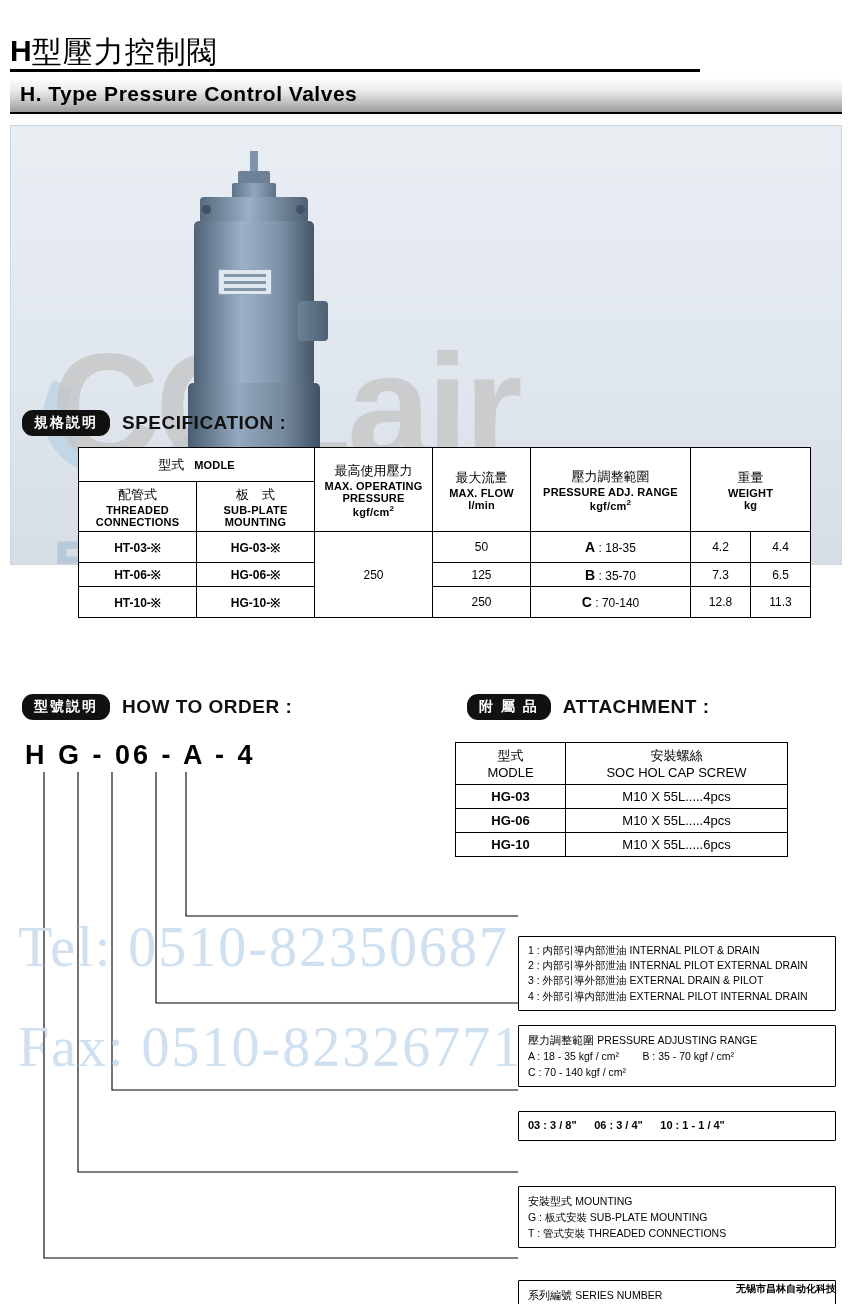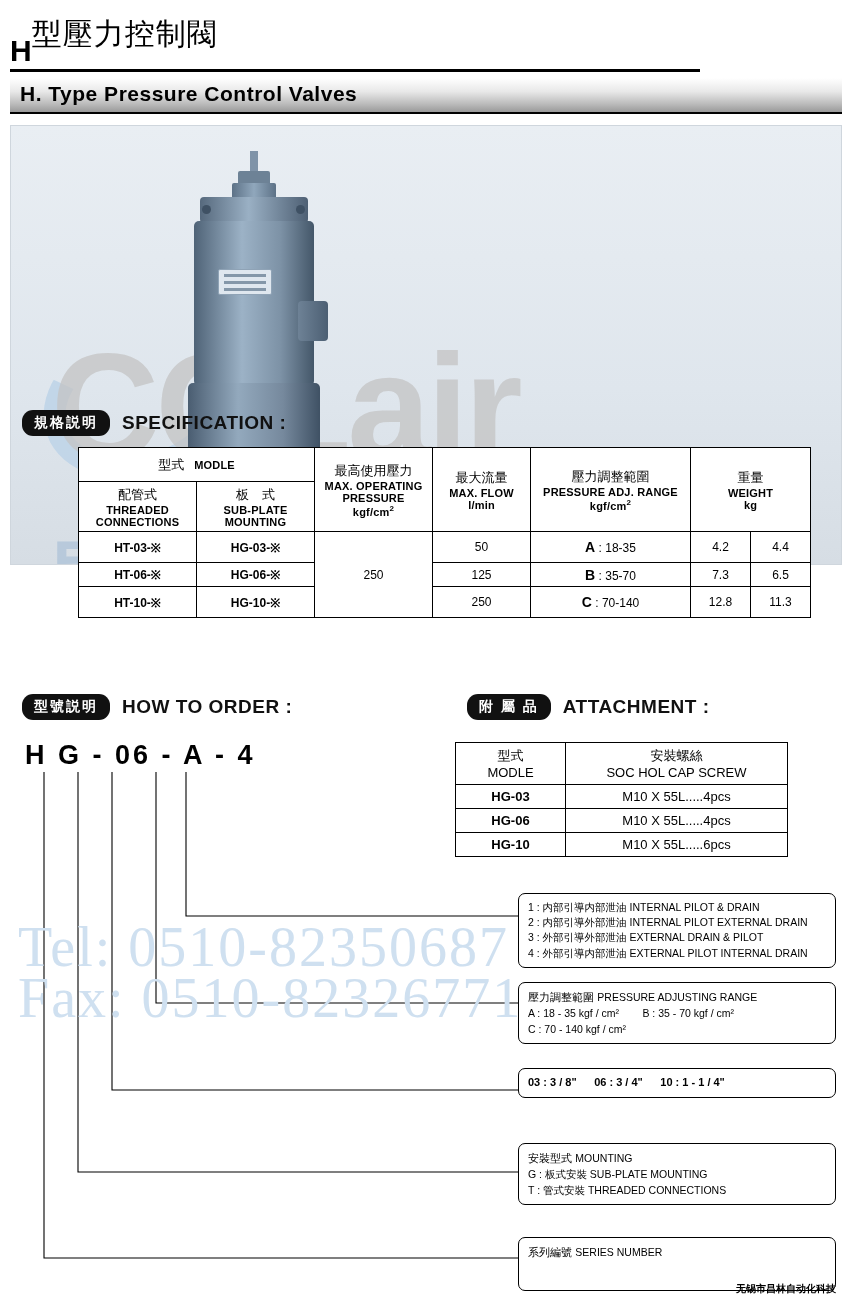--- a/index.html
+++ b/index.html
@@ -21,21 +21,21 @@
     width: 690px; height: 44px;
     border-bottom: 3px solid #000;
     display: flex; align-items: flex-end;
   }
   .hdr-cn .h-letter {
     font-size: 30px; font-weight: bold; color: #000;
     line-height: 1; padding-bottom: 3px;
   }
   .hdr-cn .h-cn {
     font-size: 30px; color: #000; line-height: 1;
-    padding-bottom: 20px; letter-spacing: 1px;
+    padding-bottom: 2px; letter-spacing: 1px;
   }
   .hdr-grad {
     position: absolute; left: 10px; top: 78px;
     width: 832px; height: 36px;
     background: linear-gradient(to bottom, #ffffff 0%, #e8e8e8 40%, #bdbdbd 75%, #9a9a9a 100%);
     border-bottom: 2px solid #000;
   }
   .hdr-en {
     position: absolute; left: 20px; top: 82px;
     font-size: 21px; font-weight: bold; color: #000;
@@ -149,43 +149,44 @@
   .att-wrap { position: absolute; left: 455px; top: 742px; }
   table.att { border-collapse: collapse; background: #fff; }
   table.att td { border: 1px solid #000; text-align: center; font-size: 13px; padding: 4px 8px; }
   table.att td.m { font-weight: bold; font-size: 13px; }
 
   
   .callout {
     position: absolute;
     background: #fff;
     border: 1px solid #000;
-    border-radius: 7px;
+    border-radius: 1px;
     padding: 6px 9px;
     font-size: 10.5px;
     line-height: 1.45;
     color: #000;
+    margin-top: 43px;
   }
   .callout .ln { white-space: nowrap; }
   .callout b { font-size: 11px; }
   .callout .cn { font-size: 11px; }
   .callout .ttl { font-size: 12px; }
   .callout .ttl .en { font-size: 10.5px; }
 
   
   .contact {
     position: absolute;
     font-family: "Liberation Serif", serif;
     font-size: 56px;
     color: #cfe0f0;
     letter-spacing: 2px;
     white-space: nowrap;
   }
   .contact.tel { left: 18px; top: 915px; }
-  .contact.fax { left: 18px; top: 966px; }
+  .contact.fax { left: 18px; top: 1015px; }
 
   .footer-cn {
     position: absolute; right: 14px; bottom: 8px;
     font-size: 10px; font-weight: bold; color: #000;
   }
 </style>
 </head>
 <body>
 
 <div class="page">

